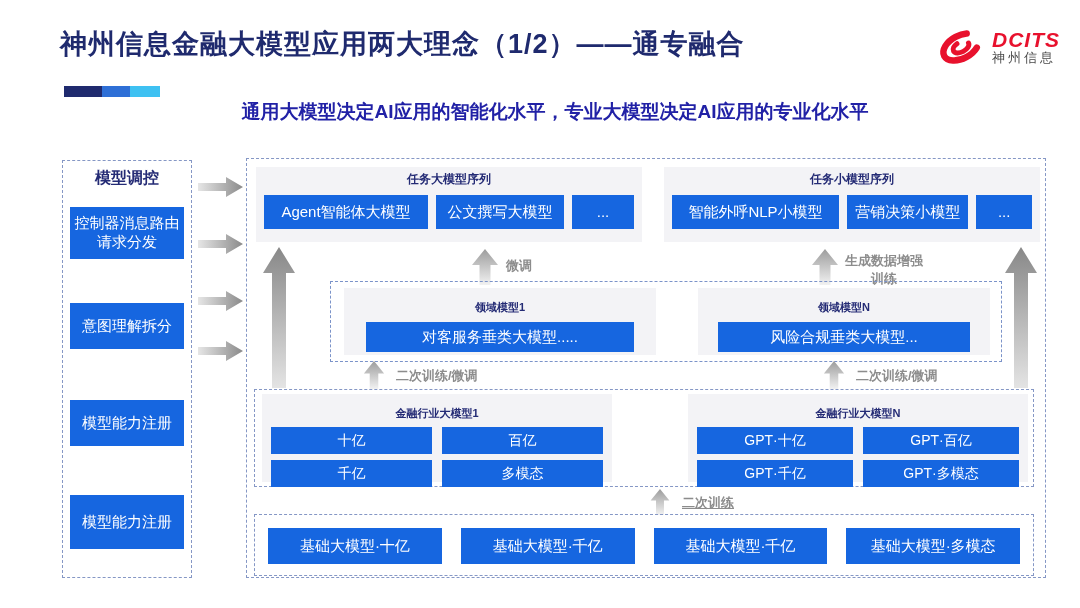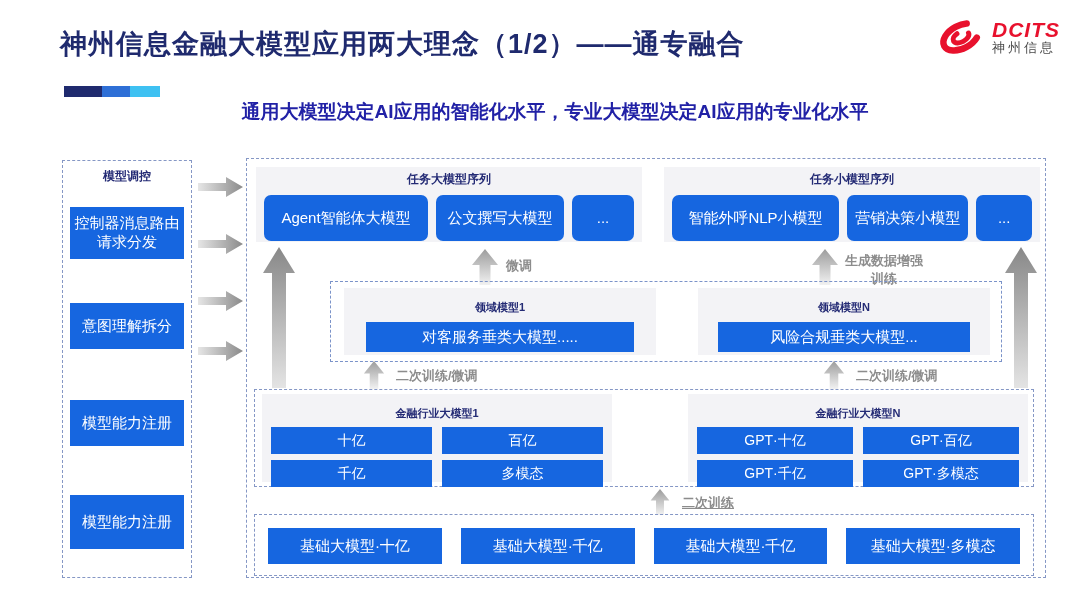--- a/index.html
+++ b/index.html
@@ -6,40 +6,40 @@
   body{font-family:"Liberation Sans","DejaVu Sans",sans-serif;}
   .slide{position:relative;width:1080px;height:608px;background:#fff;overflow:hidden;}
 
   
   .title{position:absolute;left:60px;top:26px;font-size:27px;font-weight:bold;color:#1f2a6e;letter-spacing:1px;white-space:nowrap;}
   .accent-bar{position:absolute;left:64px;top:86px;height:11px;display:flex;}
   .accent-bar .seg1{width:38px;background:#1f2a6e;}
   .accent-bar .seg2{width:28px;background:#2e6fd6;}
   .accent-bar .seg3{width:30px;background:#3ec1f2;}
   .subtitle{position:absolute;left:140px;top:99px;width:830px;text-align:center;font-size:19px;font-weight:bold;color:#2121a6;}
-  .logo{position:absolute;left:936px;top:16px;display:flex;align-items:center;gap:6px;}
+  .logo{position:absolute;left:936px;top:26px;display:flex;align-items:center;gap:6px;}
   .logo-text{display:flex;flex-direction:column;line-height:1.1;}
   .logo-brand{font-size:21px;font-weight:bold;font-style:italic;color:#e8112d;letter-spacing:1px;}
   .logo-cn{font-size:13px;font-weight:normal;color:#4a4a4a;letter-spacing:3px;}
 
   
   .dashed{position:absolute;border:1px dashed #8597c5;box-sizing:border-box;}
   .graybox{position:absolute;background:#f3f3f6;box-sizing:border-box;}
   .gb-head{text-align:center;font-size:12px;font-weight:bold;color:#242b75;margin-top:4px;}
   .btn{background:#1666e0;color:#fff;display:flex;align-items:center;justify-content:center;text-align:center;font-size:15px;line-height:1.25;box-sizing:border-box;}
   .arrow{position:absolute;line-height:0;}
   .alabel{position:absolute;font-size:13px;font-weight:bold;color:#8c8c8c;}
 
   
-  .sidebar-title{position:absolute;left:62px;top:168px;width:130px;text-align:center;font-size:12px;font-weight:bold;color:#242b75;}
+  .sidebar-title{position:absolute;left:62px;top:168px;width:130px;text-align:center;font-size:16px;font-weight:bold;color:#242b75;}
   .sb-btn{position:absolute;left:70px;width:114px;padding:2px 4px;}
 
   
   .row-btns{display:flex;gap:8px;padding:0 8px;margin-top:7px;}
-  .row-btns .btn{height:46px;border-radius:7px;}
+  .row-btns .btn{height:34px;}
 
   
   .dm-head{text-align:center;font-size:11px;font-weight:bold;color:#242b75;margin-top:12px;}
   .dm-btn{margin:7px auto 0 auto;height:30px;width:86%;}
 
   
   .ind-grid{display:grid;grid-template-columns:1fr 1fr;column-gap:10px;row-gap:6px;padding:0 9px;margin-top:6px;}
   .ind-grid .btn{height:27px;font-size:14px;}
 
   

